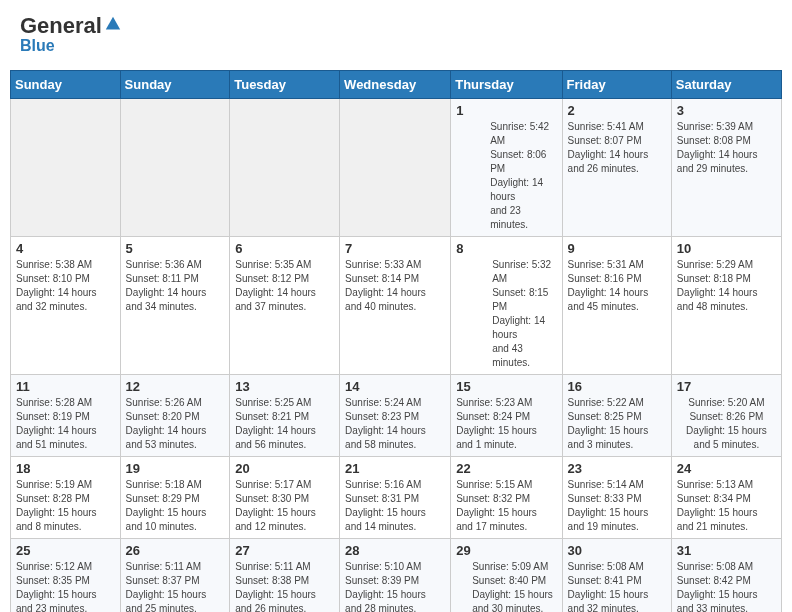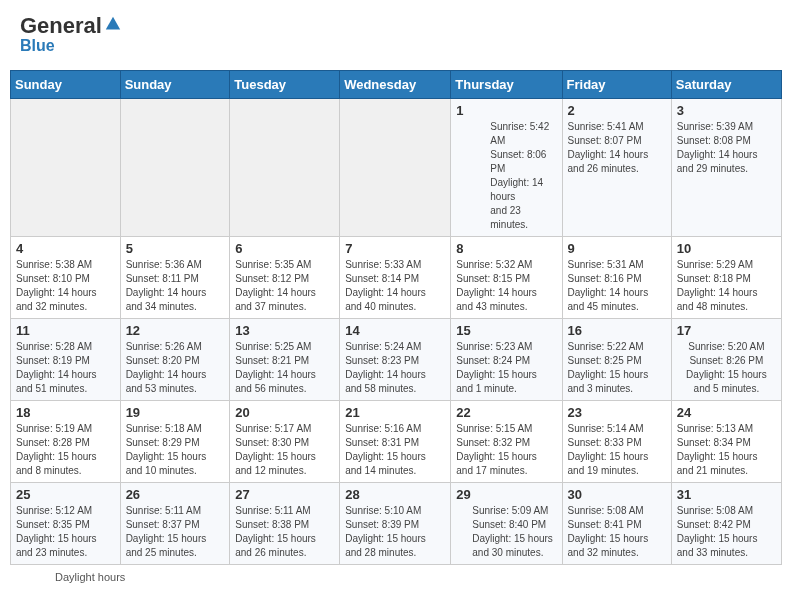--- a/index.html
+++ b/index.html
@@ -184,21 +184,21 @@
         </td>
         <td>
           <span class="day-num">7</span>
           <div class="day-info" style="white-space: pre-line;">Sunrise: 5:33 AM
 Sunset: 8:14 PM
 Daylight: 14 hours
 and 40 minutes.</div>
         </td>
         <td>
           <span class="day-num">8</span>
-          <div class="day-info" style="white-space: pre-line;">Sunrise: 5:32 AM
+          <div class="day-info" style="white-space: pre-line; margin-left: 36px;">Sunrise: 5:32 AM
 Sunset: 8:15 PM
 Daylight: 14 hours
 and 43 minutes.</div>
         </td>
         <td>
           <span class="day-num">9</span>
           <div class="day-info" style="white-space: pre-line;">Sunrise: 5:31 AM
 Sunset: 8:16 PM
 Daylight: 14 hours
 and 45 minutes.</div>

